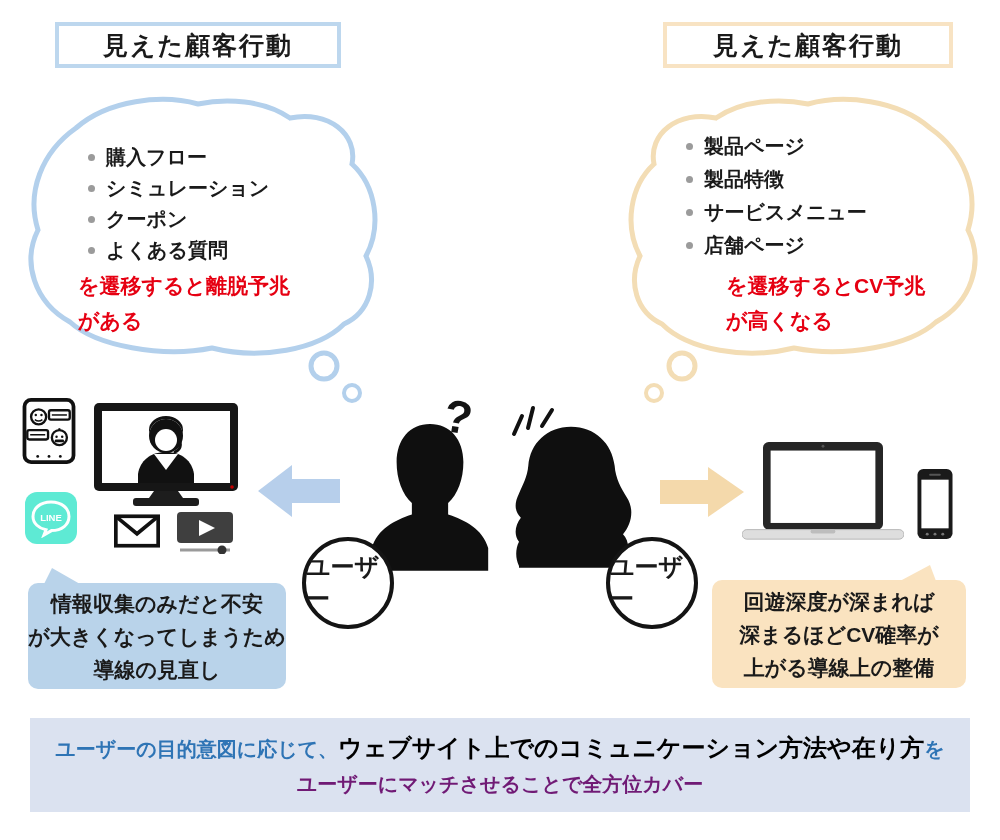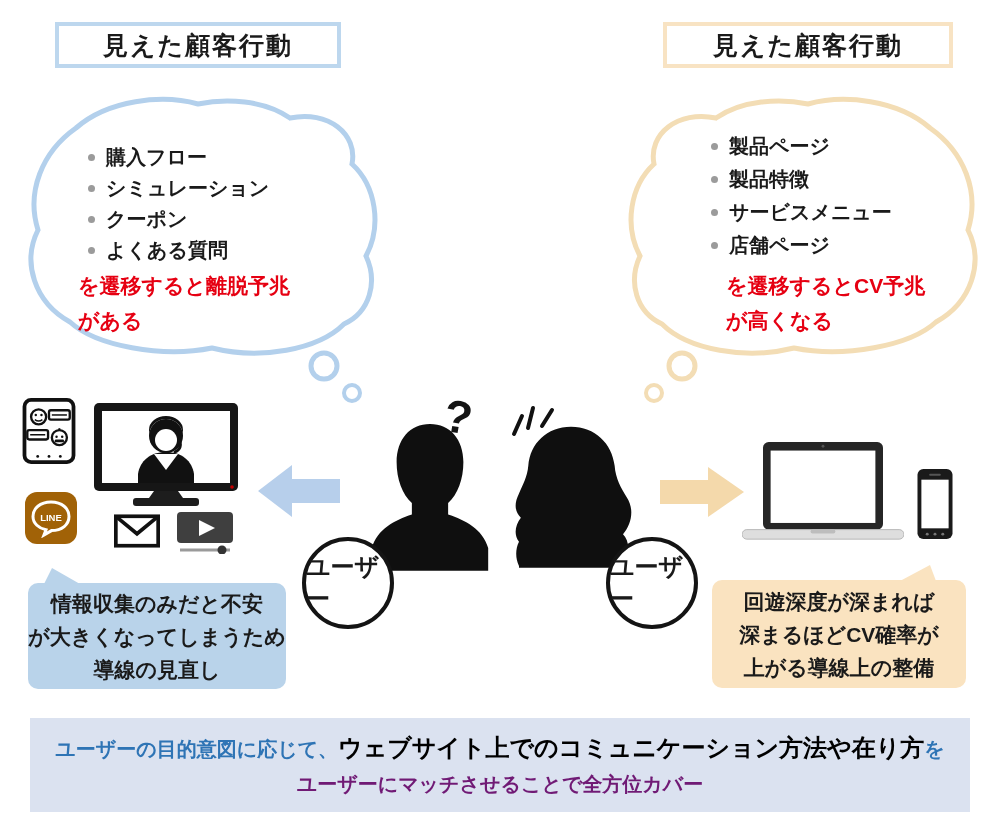--- a/index.html
+++ b/index.html
@@ -30,21 +30,21 @@
   .callout-left{left:28px;top:583px;width:258px;height:106px;background:#b9d3ea;}
   .callout-right{left:712px;top:580px;width:254px;height:108px;background:#fae3c0;}
   .tail{position:absolute;width:40px;height:16px;top:-15px;}
   
   .banner{left:30px;top:718px;width:940px;height:94px;background:#dbe2f0;
        display:flex;flex-direction:column;align-items:center;justify-content:center;gap:7px;}
   .banner .l1{font-size:20px;font-weight:700;color:#2e74b5;}
   .banner .l1 .hl{font-size:24px;font-weight:800;color:#000000;}
   .banner .l2{font-size:20px;font-weight:700;color:#701a75;}
   
-  .line-badge{left:25px;top:492px;width:52px;height:52px;background:#a16207;border-radius:12px;
+  .line-badge{left:25px;top:492px;width:52px;height:52px;background:#5eead4;border-radius:12px;
        display:flex;align-items:center;justify-content:center;}
 </style>
 </head>
 <body>
 
 <div id="stage">
 
   <div class="abs hdr hdr-left">
     <span>見えた顧客行動</span>
   </div>
@@ -84,21 +84,21 @@
   </div>
 
   <svg class="abs bubble-svg" style="left:622px;top:90px;" width="372" height="322" viewBox="0 0 372 322">
     <g fill="none" stroke="#f3ddb5" stroke-width="5" stroke-linecap="round" transform="translate(372 0) scale(-1 1)">
       <path d="M186,14 C150,4 96,10 64,38 C30,62 14,102 26,140 C10,172 22,212 58,232 C84,256 150,268 200,258 C248,270 306,260 332,234 C358,222 366,192 354,166 C370,136 364,96 340,74 C346,44 316,20 278,28 C252,10 214,8 186,14 Z"></path>
       <circle cx="312" cy="276" r="13"></circle>
       <circle cx="340" cy="303" r="8" stroke-width="4"></circle>
     </g>
   </svg>
 
-  <div class="abs items" style="left:711px;top:130px;">
+  <div class="abs items" style="left:686px;top:130px;">
     <div class="item-row" style="height:33px;">
         <span class="dot"></span>
         <span>製品ページ</span>
       </div>
     <div class="item-row" style="height:33px;">
         <span class="dot"></span>
         <span>製品特徴</span>
       </div>
     <div class="item-row" style="height:33px;">
         <span class="dot"></span>

